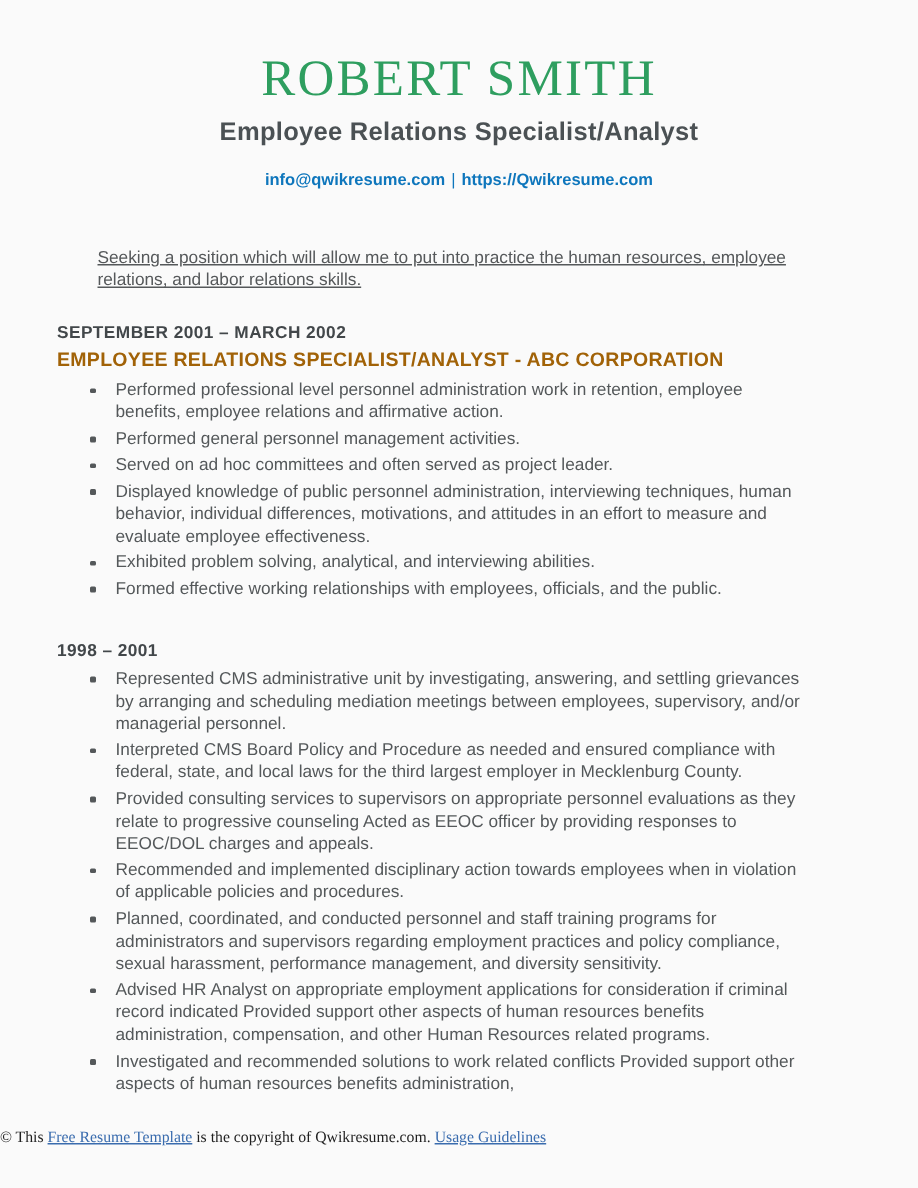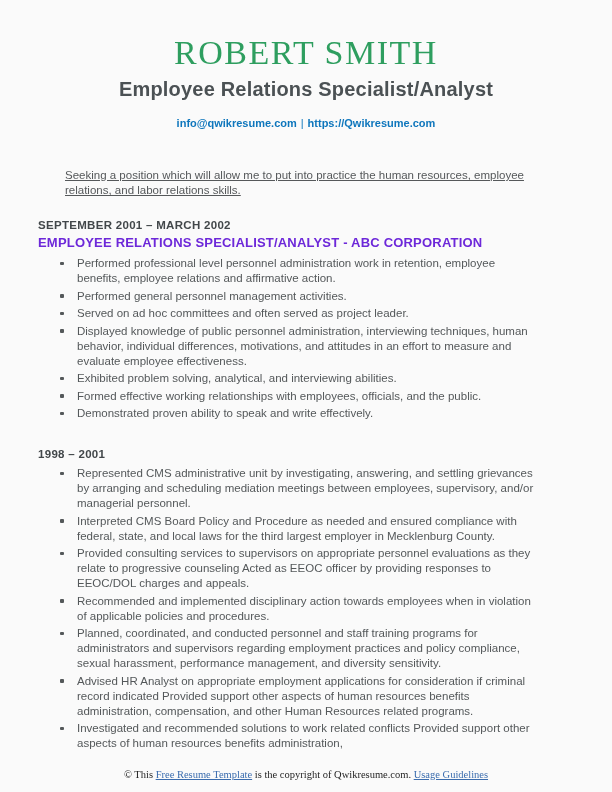--- a/index.html
+++ b/index.html
@@ -16,21 +16,21 @@
   .rs-header { text-align:center; padding-top:34px; }
   .rs-name {
     margin:0;
     font-family:"Liberation Serif", serif;
     font-size:34px; font-weight:400;
     letter-spacing:1.5px;
     color:#2e9e5f;
   }
   .rs-title {
     margin:6px 0 16px 0;
-    font-size:20px; font-weight:700;
+    font-size:17px; font-weight:700;
     color:#4b5154;
     letter-spacing:.2px;
   }
   .rs-contact {
     margin-top:16px;
     font-size:11px; font-weight:700;
     color:#0e76bc;
   }
   .rs-contact a { color:#0e76bc; text-decoration:none; }
   .rs-contact .sep { margin:0 4px; color:#0e76bc; font-weight:400; }
@@ -45,21 +45,21 @@
   .experience { margin:21px 56px 0 38px; }
   .job { margin-top:0; }
   .job + .job { margin-top:27px; }
   .job-dates {
     font-size:11.5px; font-weight:700;
     color:#42474a; letter-spacing:.3px;
   }
   .job-heading {
     margin-top:4px;
     font-size:13px; font-weight:700;
-    color:#6d28d9; letter-spacing:.2px;
+    color:#a16207; letter-spacing:.2px;
   }
   .job-bullets {
     margin:6px 0 0 0;
     padding:0 0 0 39px;
     list-style:none;
     max-width:460px;
   }
   .job-bullets li {
     position:relative;
     font-size:11.5px; line-height:15px;
@@ -70,22 +70,22 @@
     content:"";
     position:absolute;
     left:-17px; top:5.5px;
     width:3.5px; height:3.5px;
     background:#54585a;
     border-radius:1px;
   }
   
   .rs-footer {
     position:absolute;
-    left:0; right:0; bottom:12px;
-    text-align:center;
+    left:0; right:0; bottom:28px;
+    text-align:left;
     font-family:"Liberation Serif", serif;
     font-size:10.5px;
     color:#1f1f1f;
   }
   .rs-footer a {
     color:#3a6cae;
     text-decoration:underline;
   }
 </style>
 </head>
@@ -107,21 +107,20 @@
   <div class="job">
     <div class="job-dates">SEPTEMBER 2001 – MARCH 2002</div>
     <div class="job-heading">EMPLOYEE RELATIONS SPECIALIST/ANALYST - ABC CORPORATION</div>
     <ul class="job-bullets">
           <li>Performed professional level personnel administration work in retention, employee benefits, employee relations and affirmative action.</li>
           <li>Performed general personnel management activities.</li>
           <li>Served on ad hoc committees and often served as project leader.</li>
           <li>Displayed knowledge of public personnel administration, interviewing techniques, human behavior, individual differences, motivations, and attitudes in an effort to measure and evaluate employee effectiveness.</li>
           <li>Exhibited problem solving, analytical, and interviewing abilities.</li>
           <li>Formed effective working relationships with employees, officials, and the public.</li>
-          <li>Demonstrated proven ability to speak and write effectively.</li>
         </ul>
   </div>
 
   <div class="job">
     <div class="job-dates">1998 – 2001</div>
     <ul class="job-bullets">
           <li>Represented CMS administrative unit by investigating, answering, and settling grievances by arranging and scheduling mediation meetings between employees, supervisory, and/or managerial personnel.</li>
           <li>Interpreted CMS Board Policy and Procedure as needed and ensured compliance with federal, state, and local laws for the third largest employer in Mecklenburg County.</li>
           <li>Provided consulting services to supervisors on appropriate personnel evaluations as they relate to progressive counseling Acted as EEOC officer by providing responses to EEOC/DOL charges and appeals.</li>
           <li>Recommended and implemented disciplinary action towards employees when in violation of applicable policies and procedures.</li>

